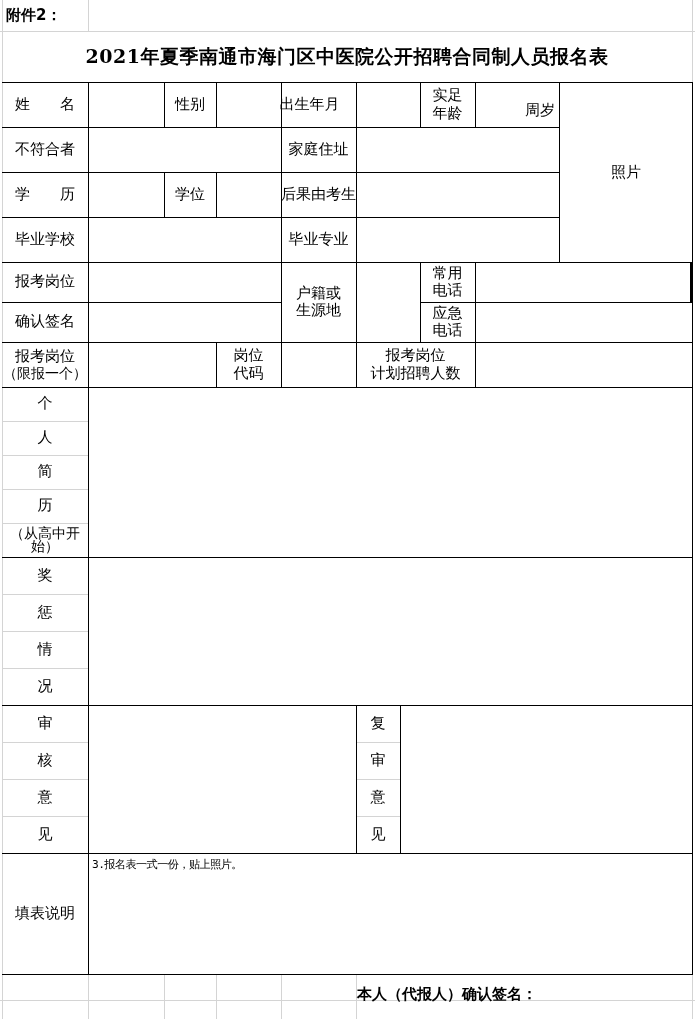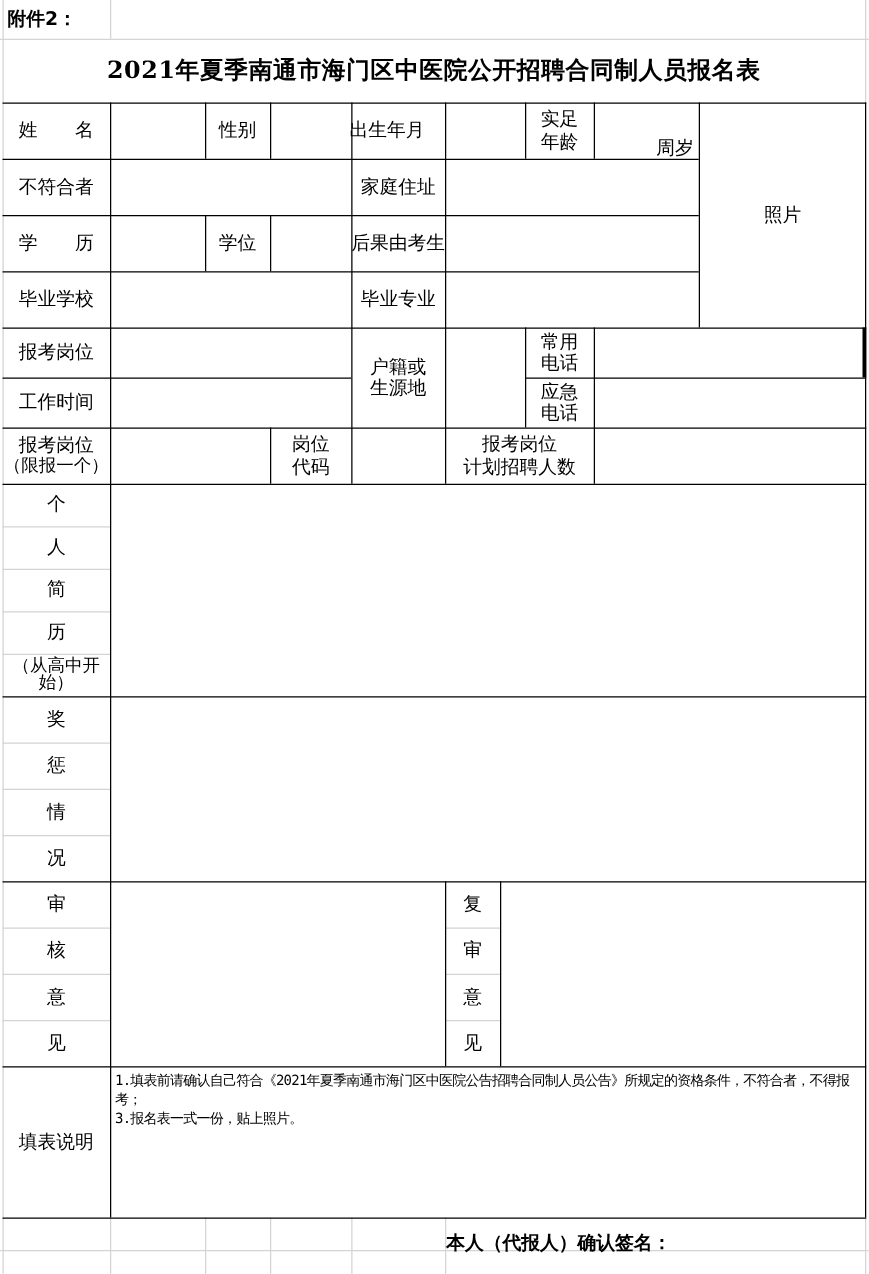--- a/index.html
+++ b/index.html
@@ -81,21 +81,21 @@
 <div class="c title" style="left:2px;top:31px;width:690px;height:51px">2021年夏季南通市海门区中医院公开招聘合同制人员报名表</div>
 
 <div class="c" style="left:2px;top:82px;width:86px;height:45px;white-space:pre">姓　　名</div>
 <div class="c" style="left:89px;top:83px;width:75px;height:44px"></div>
 <div class="c" style="left:164px;top:82px;width:52px;height:45px">性别</div>
 <div class="c" style="left:217px;top:83px;width:64px;height:44px"></div>
 <div class="c" style="left:272px;top:82px;width:75px;height:45px">出生年月</div>
 <div class="c" style="left:357px;top:83px;width:63px;height:44px"></div>
 <div class="c" style="left:420px;top:82px;width:55px;height:45px;white-space:pre">实足
 年龄</div>
-<div class="c" style="left:476px;top:83px;width:83px;height:44px;justify-content:flex-end;padding-right:4px;align-items:flex-end;padding-top:12px">
+<div class="c" style="left:476px;top:83px;width:83px;height:44px;justify-content:flex-end;padding-right:4px;align-items:center;padding-top:12px">
     <span>周岁</span>
   </div>
 <div class="c" style="left:560px;top:83px;width:132px;height:179px">照片</div>
 
 <div class="c" style="left:2px;top:127px;width:86px;height:45px">不符合者</div>
 <div class="c" style="left:89px;top:128px;width:192px;height:44px"></div>
 <div class="c" style="left:281px;top:127px;width:75px;height:45px">家庭住址</div>
 <div class="c" style="left:357px;top:128px;width:202px;height:44px"></div>
 
 <div class="c" style="left:2px;top:172px;width:86px;height:45px;white-space:pre">学　　历</div>
@@ -111,21 +111,21 @@
 <div class="c" style="left:357px;top:218px;width:202px;height:44px"></div>
 
 <div class="c" style="left:2px;top:262px;width:86px;height:40px">报考岗位</div>
 <div class="c" style="left:89px;top:263px;width:192px;height:39px"></div>
 <div class="c" style="left:281px;top:262px;width:75px;height:80px;white-space:pre">户籍或
 生源地</div>
 <div class="c" style="left:357px;top:263px;width:63px;height:79px"></div>
 <div class="c" style="left:420px;top:262px;width:55px;height:40px;white-space:pre">常用
 电话</div>
 <div class="c" style="left:476px;top:263px;width:216px;height:39px"></div>
-<div class="c" style="left:2px;top:302px;width:86px;height:40px">工作时间</div>
+<div class="c" style="left:2px;top:302px;width:86px;height:40px">确认签名</div>
 <div class="c" style="left:89px;top:303px;width:192px;height:39px"></div>
 <div class="c" style="left:420px;top:302px;width:55px;height:40px;white-space:pre">应急
 电话</div>
 <div class="c" style="left:476px;top:303px;width:216px;height:39px"></div>
 
 <div class="c" style="left:2px;top:342px;width:86px;height:45px;flex-direction:column">
   <span>报考岗位</span>
   <span class="sm">（限报一个）</span>
 </div>
 <div class="c" style="left:89px;top:343px;width:127px;height:44px"></div>
@@ -156,17 +156,16 @@
 <div class="c" style="left:2px;top:816px;width:86px;height:37px">见</div>
 <div class="c" style="left:89px;top:706px;width:267px;height:147px"></div>
 <div class="c" style="left:356px;top:705px;width:44px;height:37px">复</div>
 <div class="c" style="left:356px;top:742px;width:44px;height:37px">审</div>
 <div class="c" style="left:356px;top:779px;width:44px;height:37px">意</div>
 <div class="c" style="left:356px;top:816px;width:44px;height:37px">见</div>
 <div class="c" style="left:401px;top:706px;width:291px;height:147px"></div>
 
 <div class="c" style="left:2px;top:853px;width:86px;height:121px">填表说明</div>
 <div class="c notes" style="left:89px;top:854px;width:603px;height:120px;flex-direction:column;display:flex">
-  <div>1.填表前请确认自己符合《2021年夏季南通市海门区中医院公告招聘合同制人员公告》所规定的资格条件，不符合者，不得报考；</div>
   <div>3.报名表一式一份，贴上照片。</div>
 </div>
 
 <div class="c sign" style="left:357px;top:975px;width:335px;height:40px">本人（代报人）确认签名：</div>
 
 </body></html>

